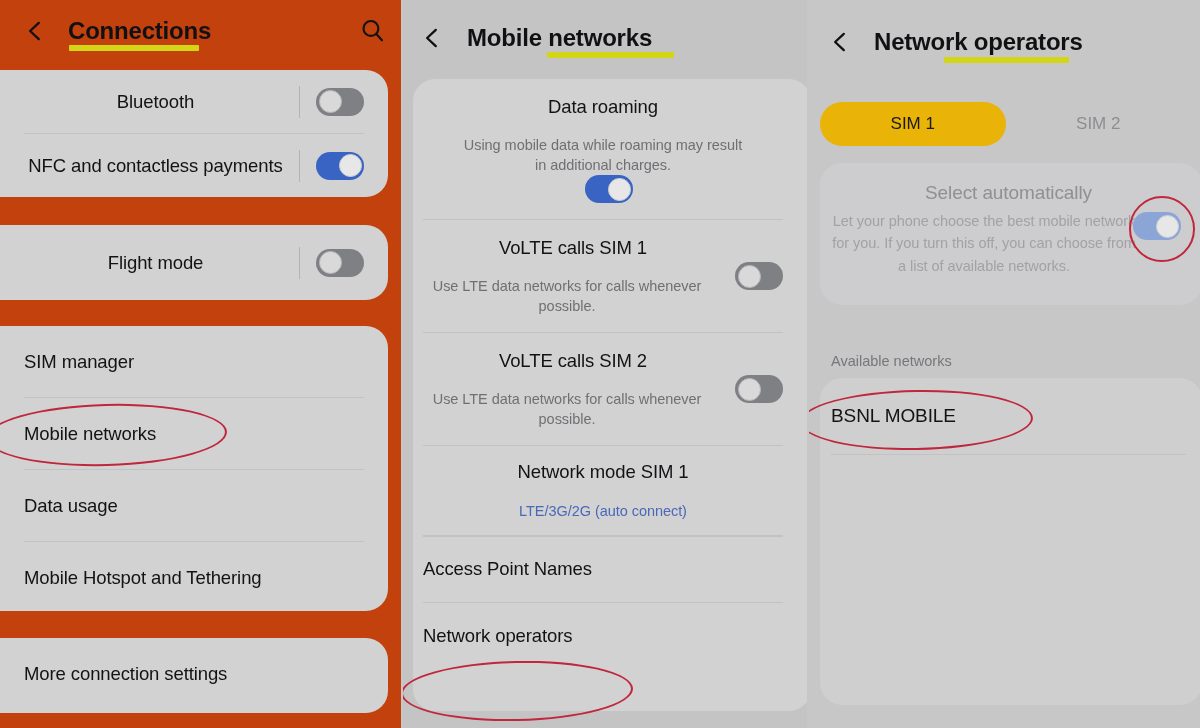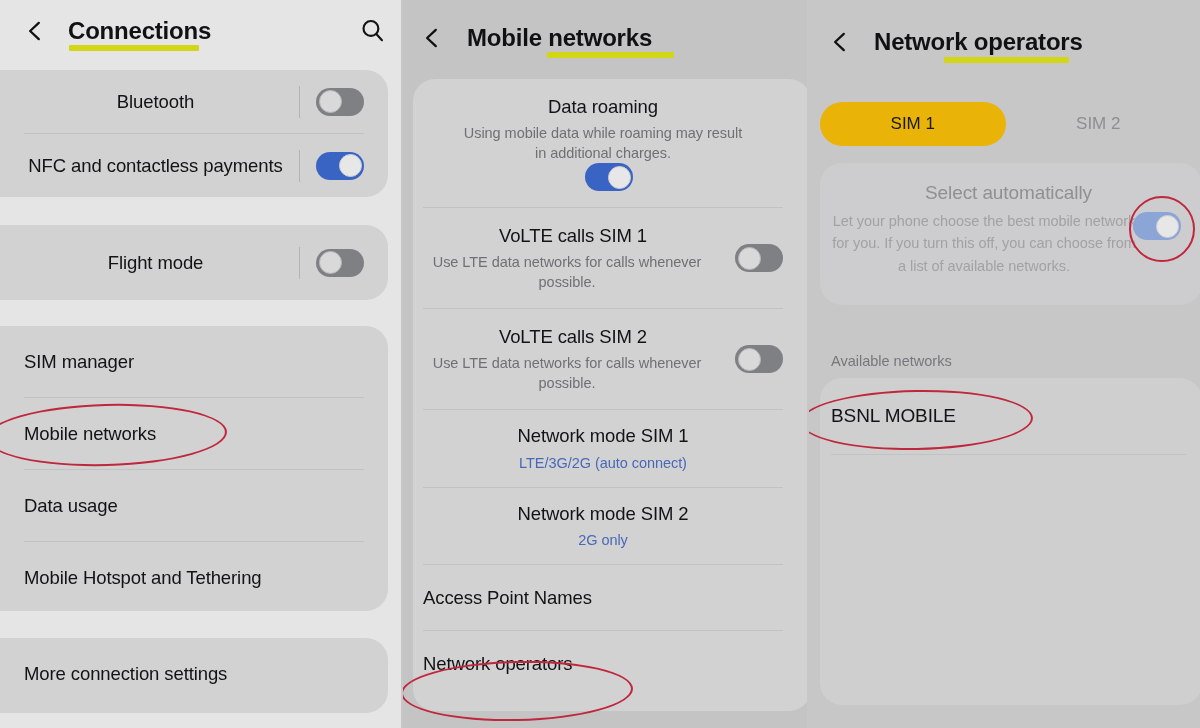--- a/index.html
+++ b/index.html
@@ -16,21 +16,21 @@
   }
   .screens {
     position: relative;
     width: 1200px;
     height: 728px;
   }
   .panel {
     position: absolute;
     top: 0;
     height: 728px;
-    background: #e5e5e5;
+    background: #c2410c;
     overflow: hidden;
   }
   #panel1 { left: 0px;   width: 401px; }
   #panel2 { left: 403px; width: 404px; background: #c4c4c5; }
   #panel3 { left: 809px; width: 391px; background: #c7c7c8; }
 
   
   .hdr {
     position: relative;
     display: flex;
@@ -83,21 +83,21 @@
   .row-title {
     font-size: 18.5px;
     color: #131315;
     line-height: 1.25;
     letter-spacing: -0.1px;
   }
   .row-sub {
     font-size: 14.5px;
     color: #6f7073;
     line-height: 1.38;
-    margin-top: 5px;
+    margin-top: 17px;
     letter-spacing: -0.05px;
   }
   .row-sub.link { color: #4868b8; }
   .divider {
     height: 1px;
     background: #c2c2c3;
   }
 
   
   .tog-wrap {
@@ -327,26 +327,20 @@
       <div class="divider" style="margin:0 28px 0 10px;"></div>
 
       <div class="row" style="padding:14px 28px 14px 10px; min-height:62px;">
         <div class="row-text">
           <div class="row-title">Network mode SIM 1</div>
           <div class="row-sub link">LTE/3G/2G (auto connect)</div>
         </div>
       </div>
       <div class="divider" style="margin:0 28px 0 10px;"></div>
 
-      <div class="row" style="padding:14px 28px 14px 10px; min-height:62px;">
-        <div class="row-text">
-          <div class="row-title">Network mode SIM 2</div>
-          <div class="row-sub link">2G only</div>
-        </div>
-      </div>
       <div class="divider" style="margin:0 28px 0 10px;"></div>
 
       <div class="row" style="padding:0 28px 0 10px; height:65px;">
         <div class="row-title">Access Point Names</div>
       </div>
       <div class="divider" style="margin:0 28px 0 10px;"></div>
 
       <div class="row" style="padding:0 28px 0 10px; height:66px;">
         <div class="row-title">Network operators</div>
       </div>

